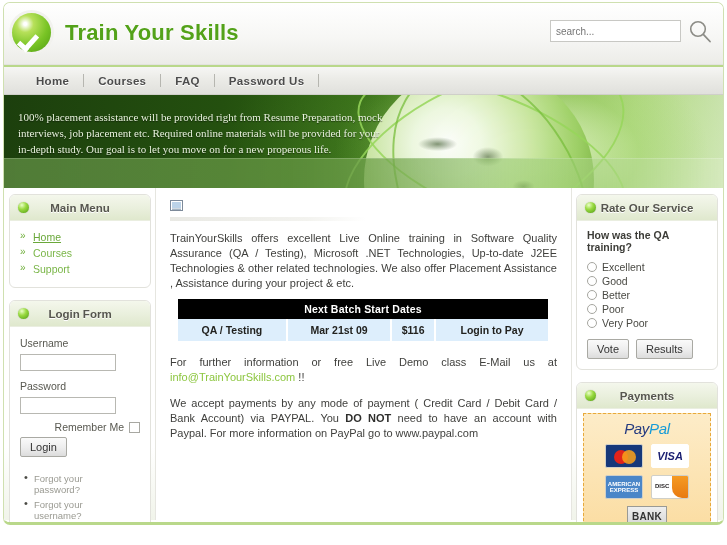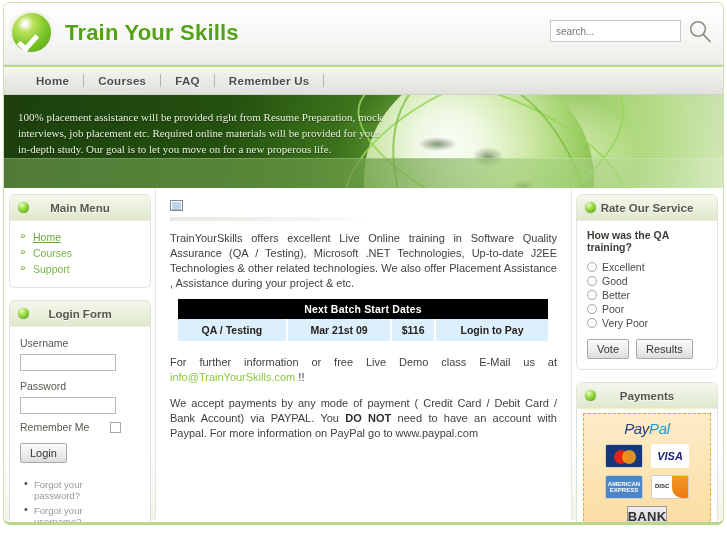--- a/index.html
+++ b/index.html
@@ -248,22 +248,23 @@
     border: 1px solid #b8b8b2;
     background: #ffffff;
     margin-bottom: 7px;
     font-family: "Liberation Sans", sans-serif;
     font-size: 10px;
     padding: 0 3px;
     outline: none;
   }
   .lf-remember {
     font-size: 10.5px; color: #585850;
-    display: flex; align-items: center; gap: 21px;
-    margin-bottom: 10px;
+    display: flex; align-items: center; gap: 5px;
+    margin-bottom: 4px;
+    justify-content: flex-end;
   }
   .cbox {
     width: 11px; height: 11px;
     border: 1px solid #a8a8a2;
     background: #ffffff;
     display: inline-block;
   }
   .btn {
     font-family: "Liberation Sans", sans-serif;
     font-size: 11px;
@@ -425,21 +426,21 @@
   }
   .card-disc .disc-txt {
     position: absolute; left: 3px; top: 7px;
     font-size: 6px; font-weight: bold; color: #231f20;
   }
   .card-bank {
     width: 40px; height: 21px;
     background: linear-gradient(to bottom, #eeeeee 0%, #d6d6d6 100%);
     border: 1px solid #9a9a94;
     color: #333333;
-    font-size: 13px; font-weight: bold;
+    font-size: 10px; font-weight: bold;
     letter-spacing: .3px;
     margin: 0 auto;
     display: flex; align-items: center; justify-content: center;
   }
 
   
   .footer {
     height: 33px;
     background: linear-gradient(to bottom, #ffffff 0%, #f4f6ee 100%);
   }
@@ -464,21 +465,21 @@
       </div>
     </div>
 
     <div class="navbar">
       <div class="nav-item">Home</div>
       <div class="nav-sep"></div>
       <div class="nav-item">Courses</div>
       <div class="nav-sep"></div>
       <div class="nav-item">FAQ</div>
       <div class="nav-sep"></div>
-      <div class="nav-item">Remember Us</div>
+      <div class="nav-item">Password Us</div>
       <div class="nav-sep"></div>
     </div>
 
     <div class="banner">
       <div class="banner-bg"></div>
       <div class="globe"></div>
       <div class="ring ring-a"></div>
       <div class="ring ring-b"></div>
       <div class="ring ring-c"></div>
       <div class="banner-text">100% placement assistance will be provided right from Resume Preparation, mock interviews, job placement etc. Required online materials will be provided for your in-depth study. Our goal is to let you move on for a new properous life.</div>

